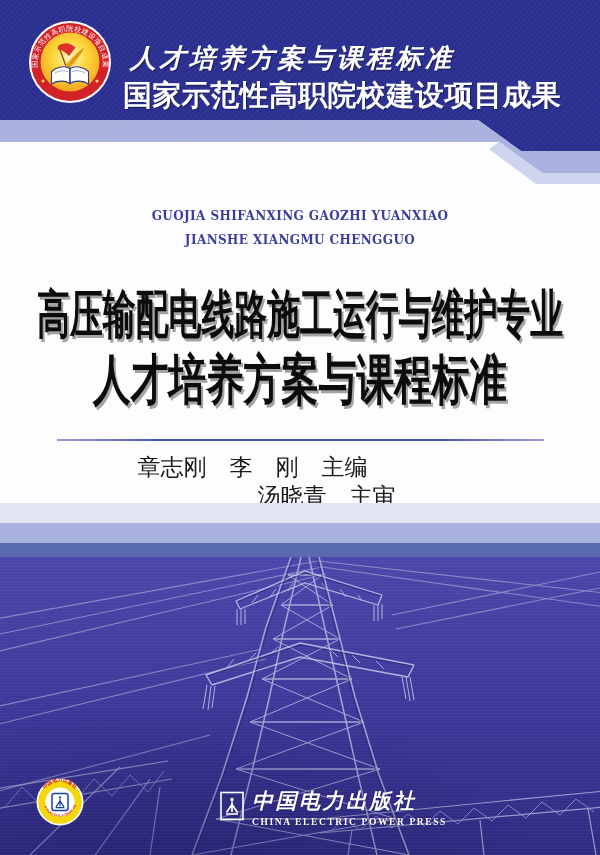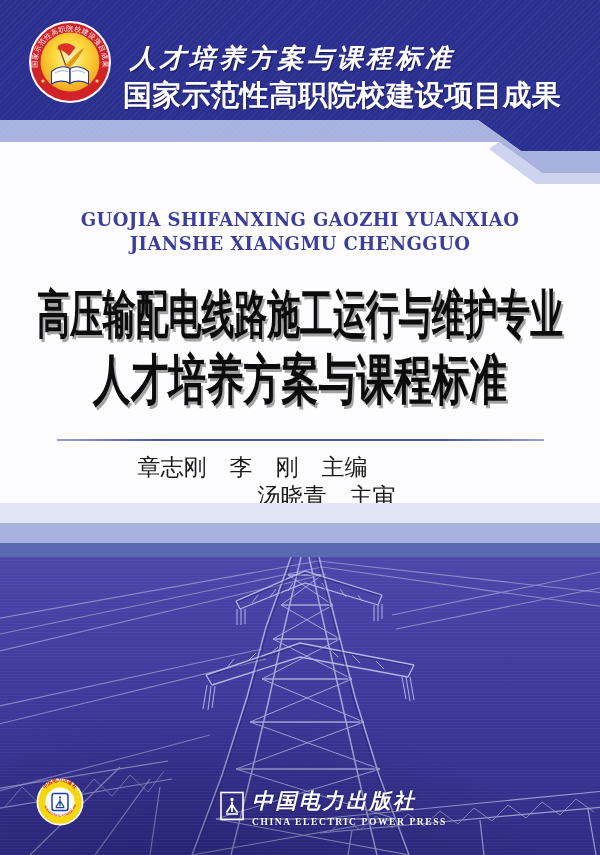--- a/index.html
+++ b/index.html
@@ -24,21 +24,21 @@
   }
   .series-line{
     left:123px;top:76px;color:#ffffff;font-weight:bold;
     font-size:29px;letter-spacing:0.2px;white-space:nowrap;
     text-shadow:1px 1px 1px rgba(0,0,20,.4);
   }
   
   .pinyin{
     left:0;width:600px;text-align:center;color:#3b3e9d;
     font-family:"DejaVu Serif","Liberation Serif",serif;
-    font-size:18px;font-weight:bold;letter-spacing:.4px;white-space:nowrap;
+    font-size:12px;font-weight:bold;letter-spacing:.4px;white-space:nowrap;
   }
   .pinyin1{top:209px;}
   .pinyin2{top:233px;text-align:center;}
   
   .title-svg{left:0;top:266px;width:600px;height:148px;
     filter:drop-shadow(2px 3px 0 #a3a3a3);}
   .title-svg text{
     font-family:"DejaVu Serif","Liberation Serif",serif;
     font-weight:bold;fill:#0c0c0c;
   }

